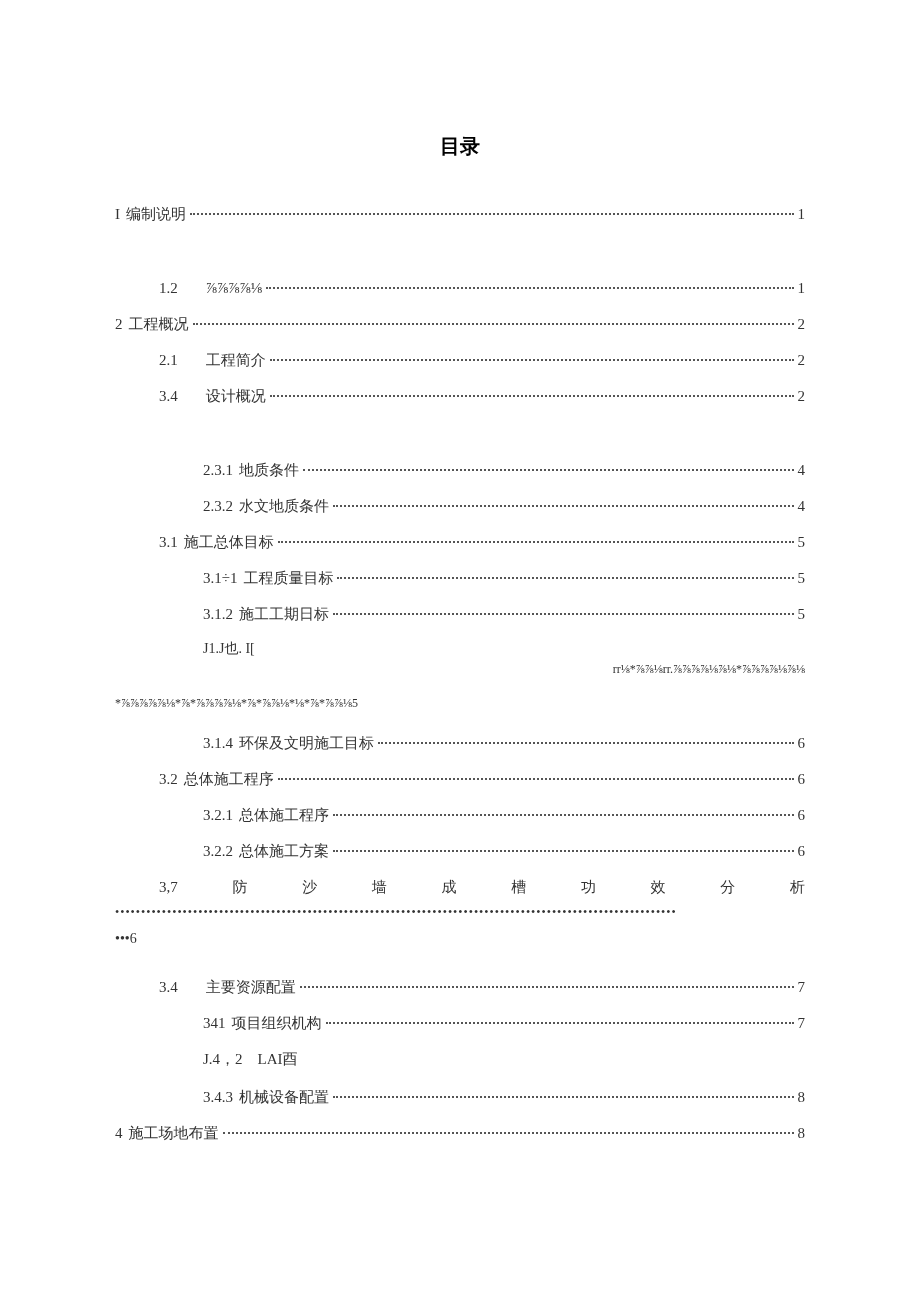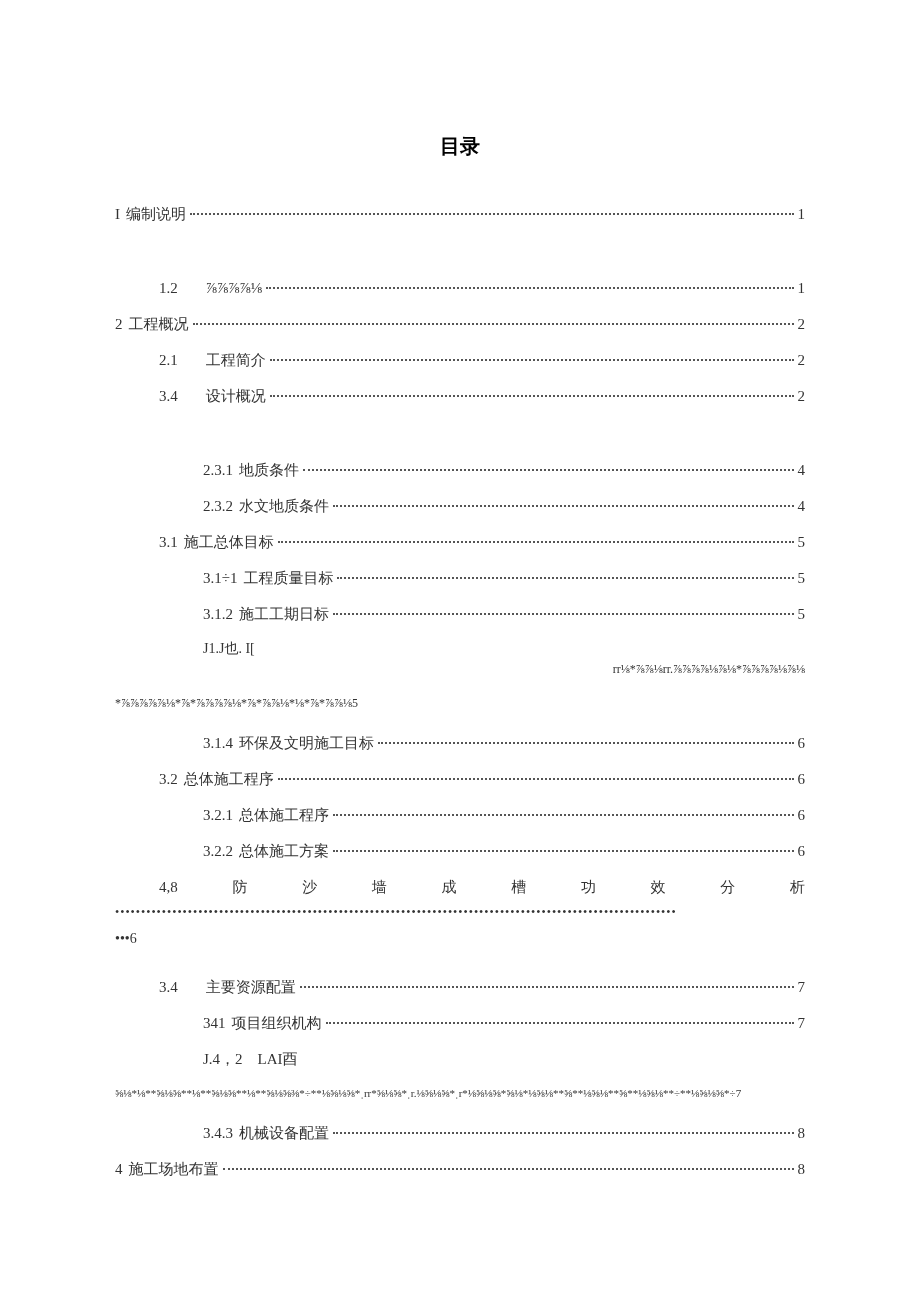--- a/index.html
+++ b/index.html
@@ -197,21 +197,21 @@
       <span class="toc-dots"></span>
       <span class="toc-page">6</span>
     </div>
     <div class="toc-item indent-2">
       <span class="toc-num">3.2.2</span>
       <span class="toc-text">总体施工方案</span>
       <span class="toc-dots"></span>
       <span class="toc-page">6</span>
     </div>
     <div class="spaced-row">
-      <span>4,8</span>
+      <span>3,7</span>
       <span>防</span>
       <span>沙</span>
       <span>墙</span>
       <span>成</span>
       <span>槽</span>
       <span>功</span>
       <span>效</span>
       <span>分</span>
       <span>析</span>
     </div>
@@ -226,21 +226,20 @@
     <div class="toc-item indent-2">
       <span class="toc-num">341</span>
       <span class="toc-text">项目组织机构</span>
       <span class="toc-dots"></span>
       <span class="toc-page">7</span>
     </div>
     <div class="garbled-block2-l1">
       <span>J.4，2 LAI</span>
       <span>酉</span>
     </div>
-    <div class="garbled-block2-rest">⅝⅛*⅛**⅝⅛⅝**⅛**⅝⅛⅝**⅛**⅝⅛⅝⅜*÷**⅛⅝⅛⅝*ˌrr*⅝⅛⅝*ˌr.⅛⅝⅛⅝*ˌr*⅛⅝⅛⅝*⅝⅛*⅛⅝⅛**⅝**⅛⅝⅛**⅝**⅛⅝⅛**÷**⅛⅝⅛⅝*÷7</div>
     <div class="toc-item indent-2">
       <span class="toc-num">3.4.3</span>
       <span class="toc-text">机械设备配置</span>
       <span class="toc-dots"></span>
       <span class="toc-page">8</span>
     </div>
     <div class="toc-item indent-0">
       <span class="toc-num">4</span>
       <span class="toc-text">施工场地布置</span>
       <span class="toc-dots"></span>

